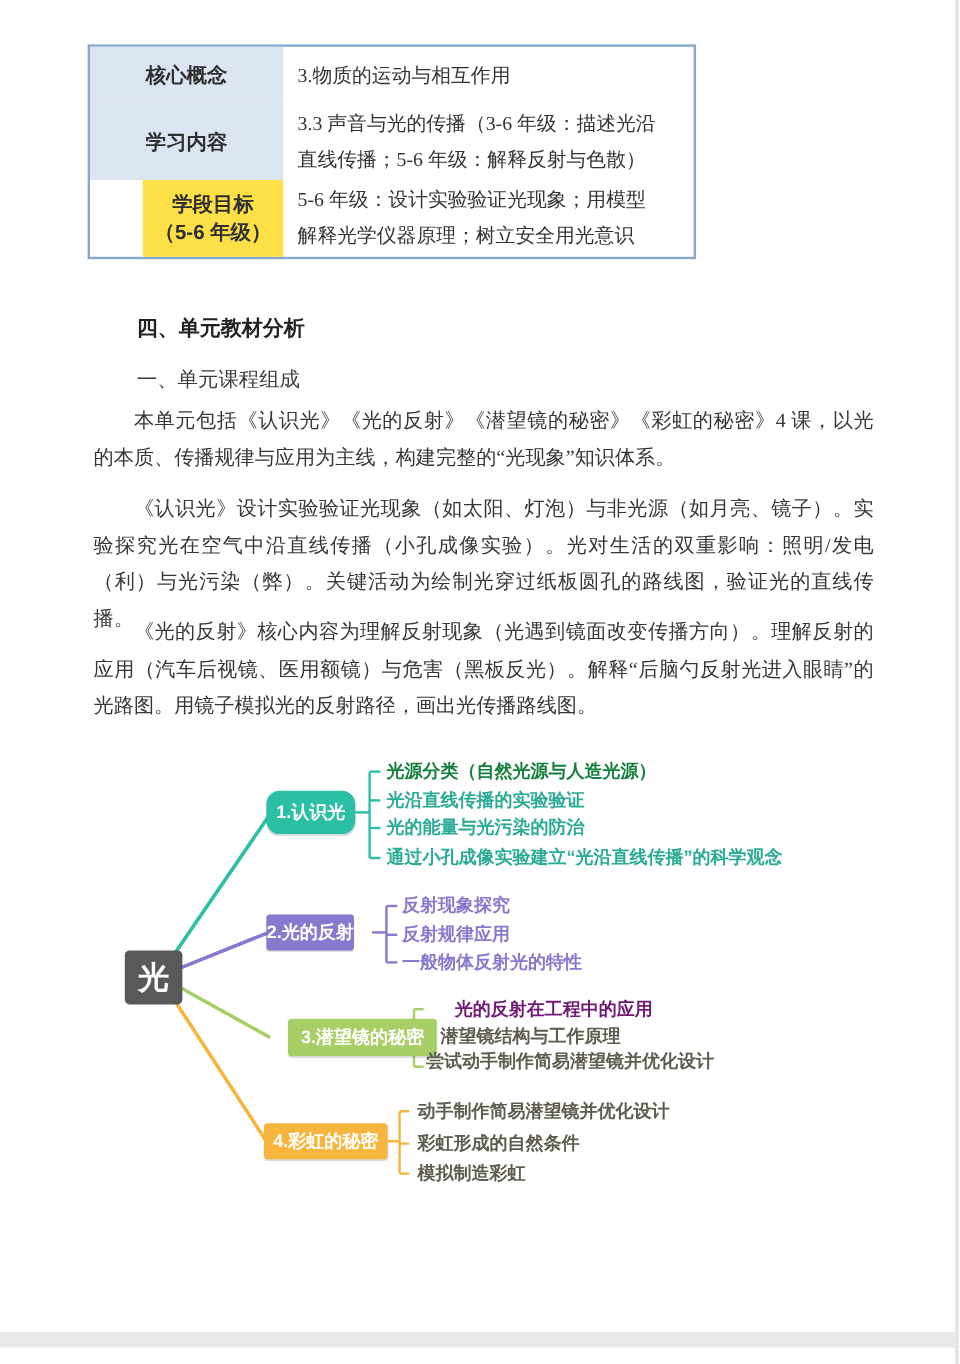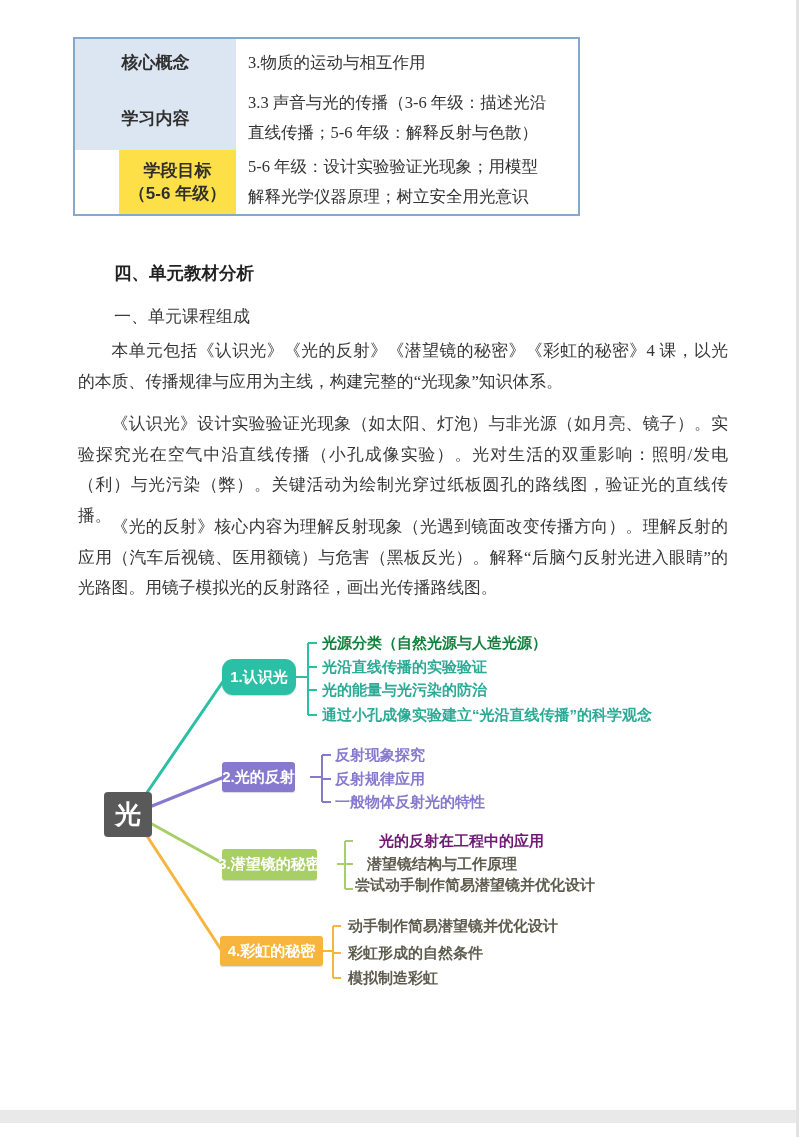--- a/index.html
+++ b/index.html
@@ -33,21 +33,21 @@
   
   .mindmap{position:absolute;left:60px;top:618px;width:700px;height:390px;
     font-family:"Liberation Sans","DejaVu Sans",sans-serif;}
   .mm-lines{position:absolute;left:0;top:0;}
   .mm-root{position:absolute;left:44px;top:174px;width:48px;height:45px;border-radius:4px;
     display:flex;align-items:center;justify-content:center;color:#fff;font-weight:bold;font-size:26px;}
   .mm-box{position:absolute;border-radius:3px;display:flex;align-items:center;justify-content:center;
     color:#ffffff;font-weight:bold;font-size:15px;white-space:nowrap;box-shadow:0 1px 1px rgba(0,0,0,.15);}
   .mm-b1{left:162px;top:41px;width:74px;height:36px;}
   .mm-b2{left:162px;top:144px;width:73px;height:30px;}
-  .mm-b3{left:162px;top:231px;width:95px;height:31px;}
+  .mm-b3{left:180px;top:231px;width:124px;height:31px;}
   .mm-b4{left:160px;top:318px;width:103px;height:30px;}
   .mm-item{position:absolute;transform:translateY(-50%);font-weight:bold;font-size:15px;white-space:nowrap;}
 
   
   .watermark{position:absolute;left:358px;top:972px;
     font-family:"Liberation Sans","DejaVu Sans",sans-serif;font-weight:bold;
     font-size:92px;letter-spacing:-2px;line-height:1;user-select:none;}
 </style>
 </head>
 <body>

